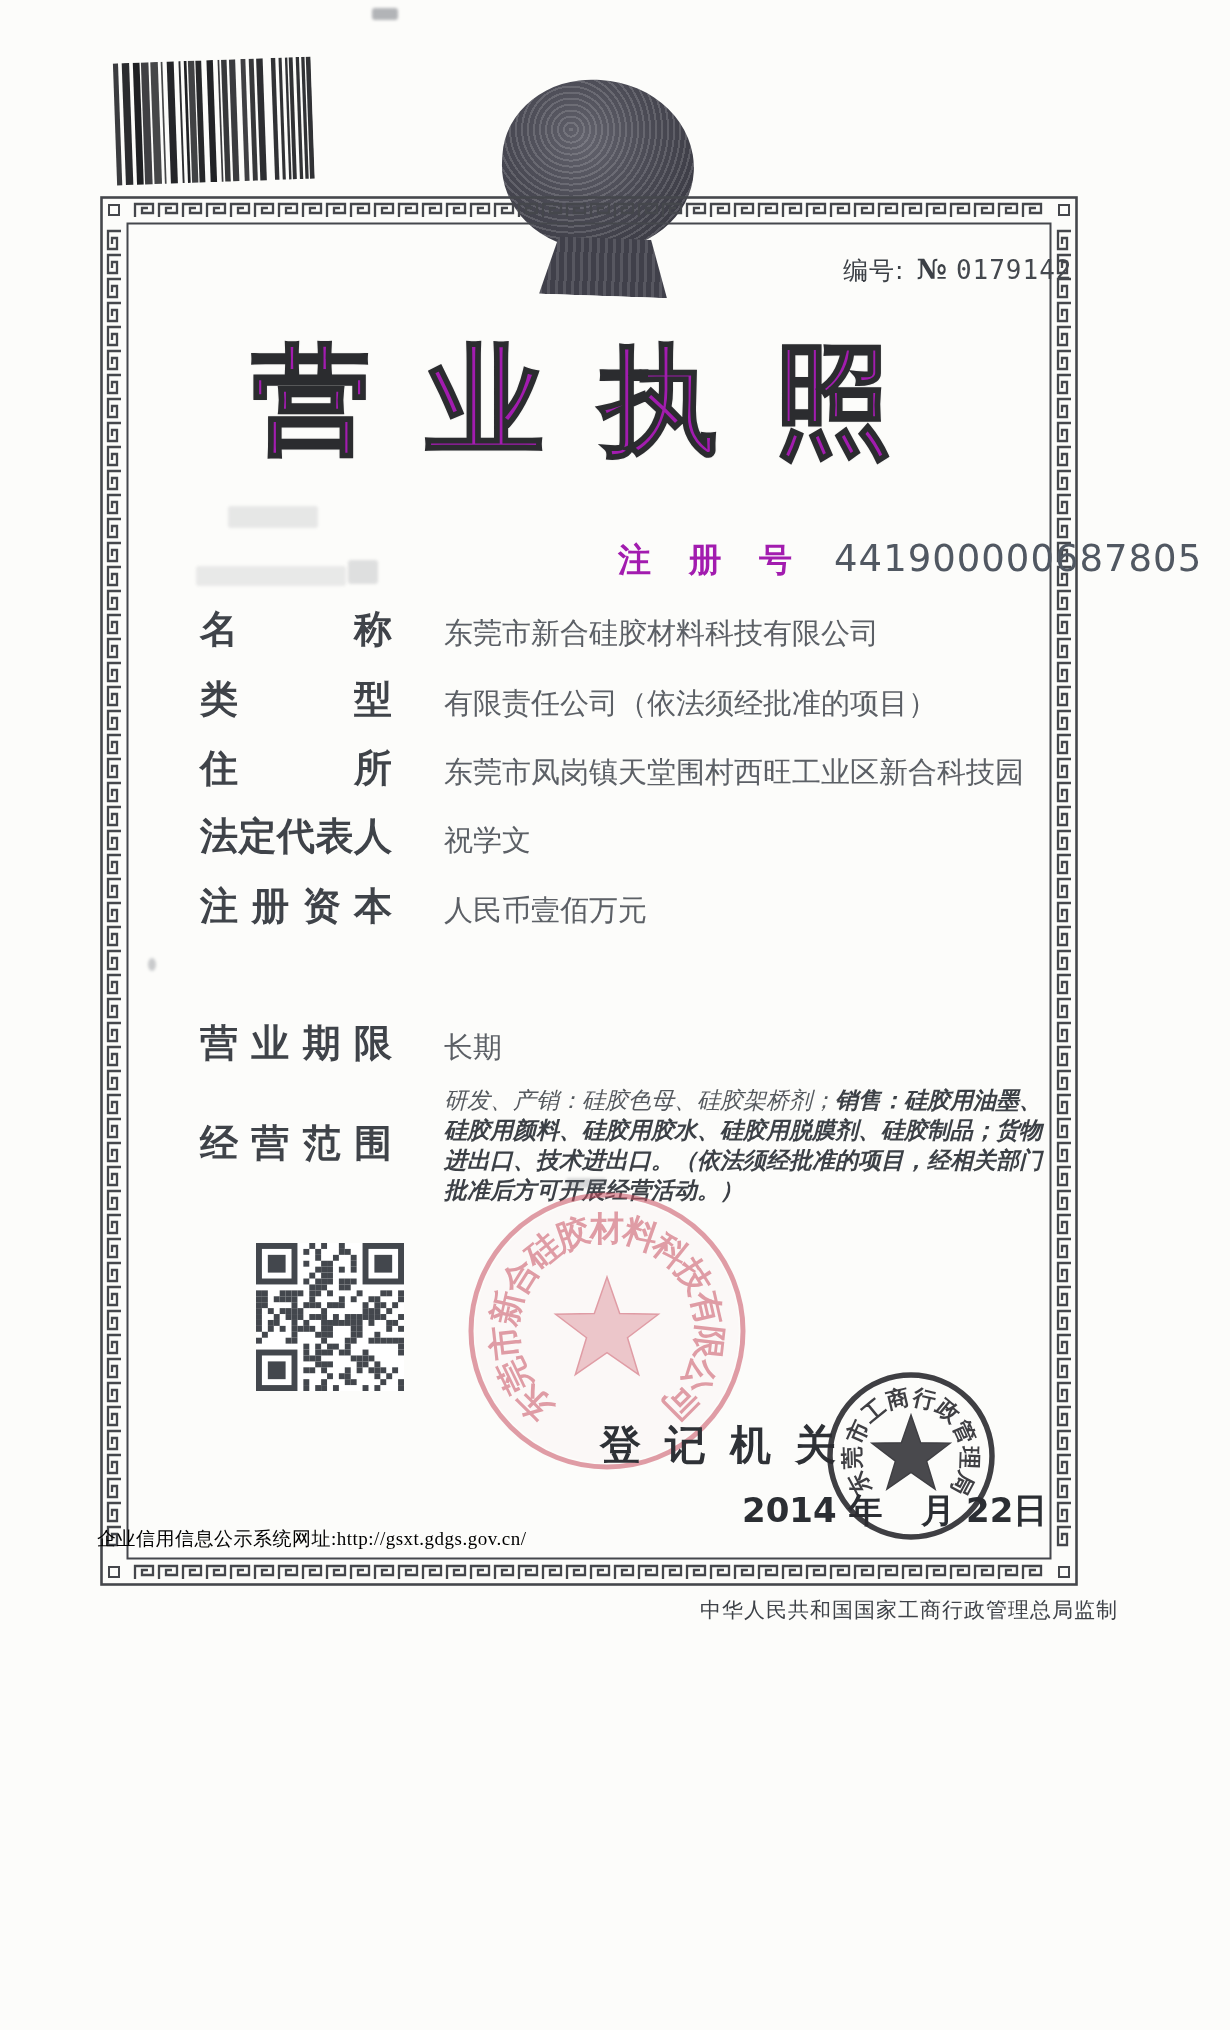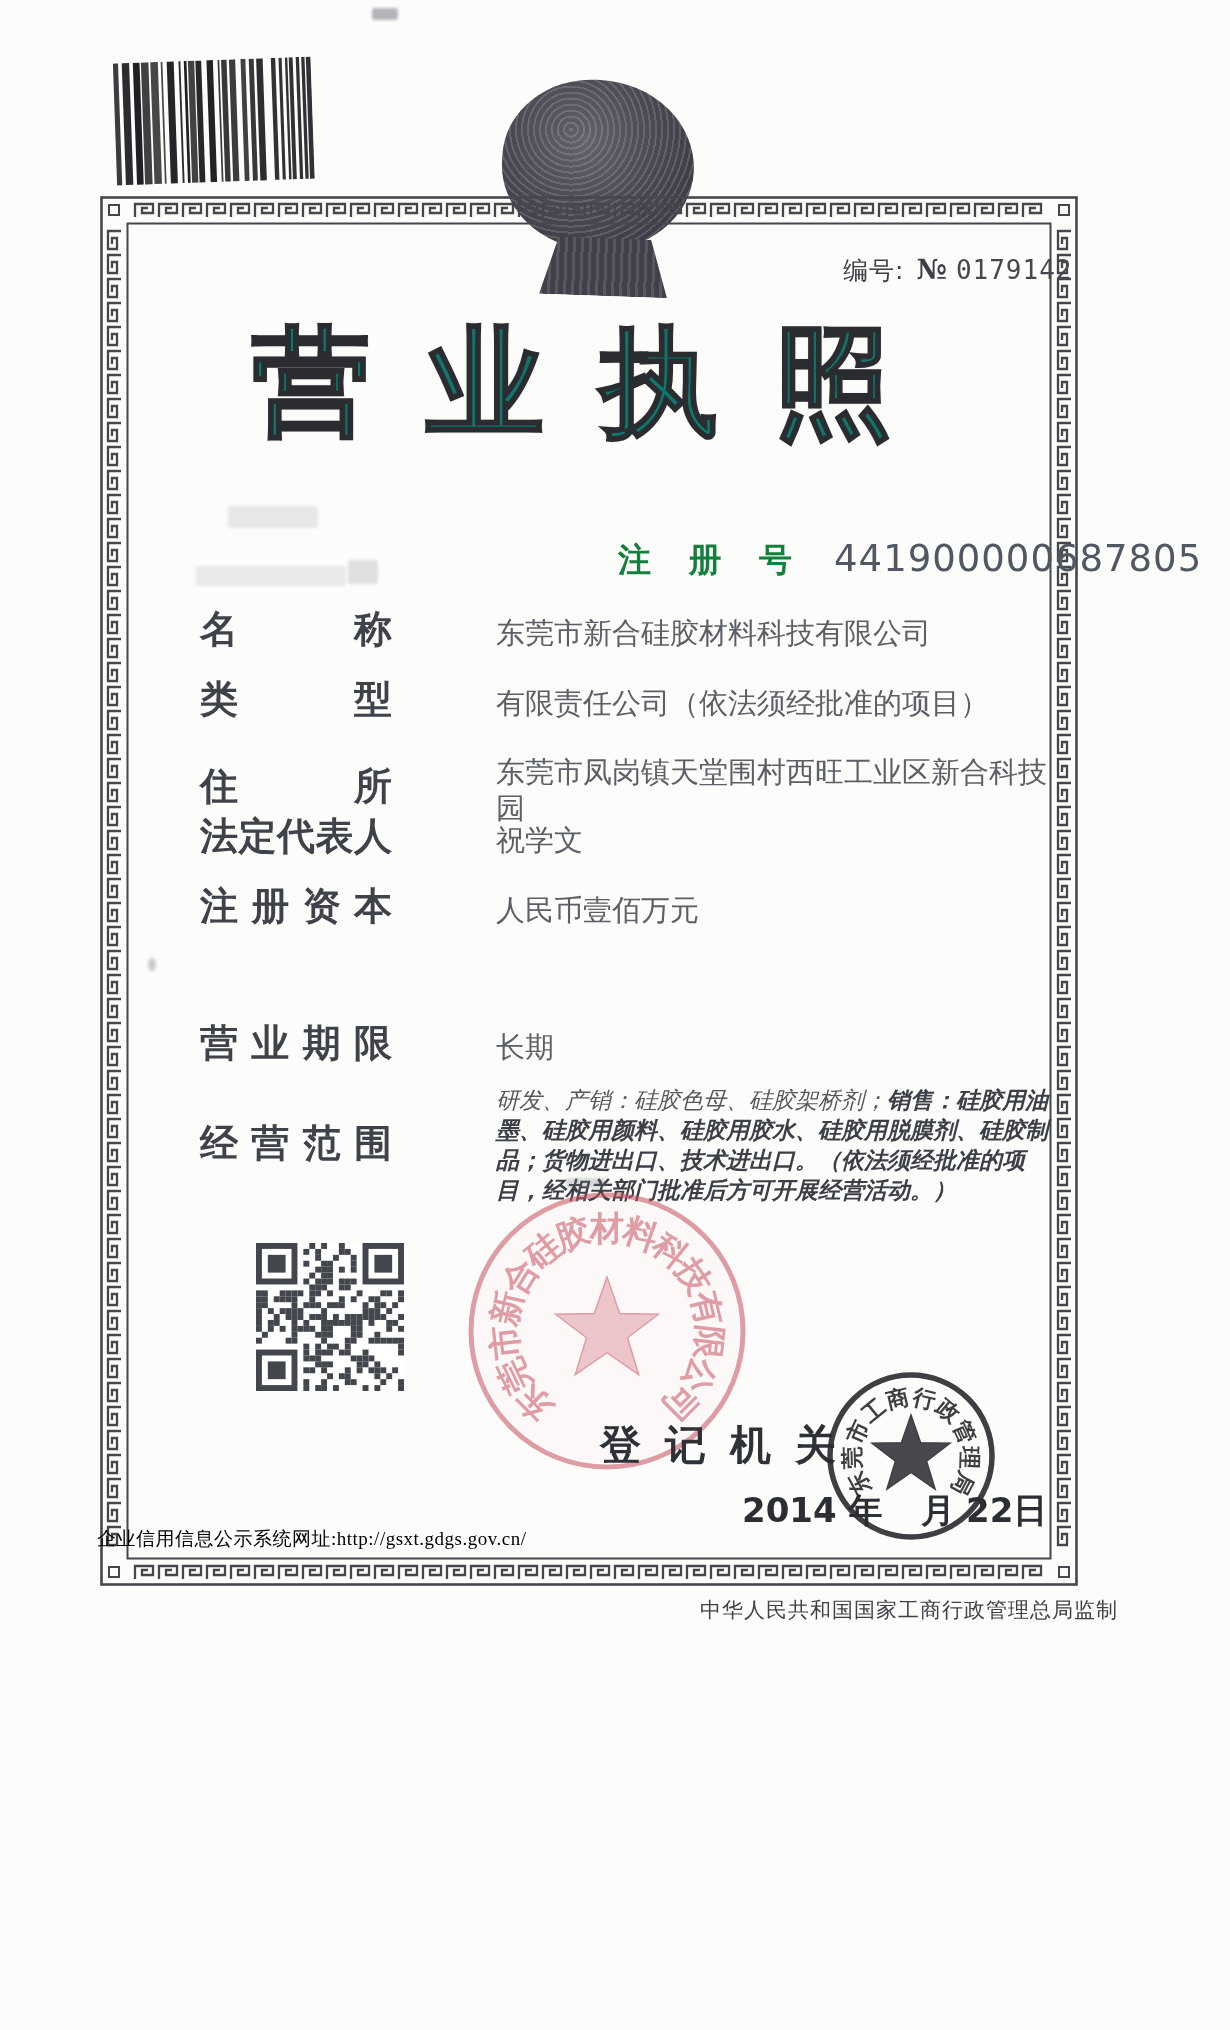--- a/index.html
+++ b/index.html
@@ -22,32 +22,32 @@
   .emblem-base::after{content:"";position:absolute;inset:0;
     background:repeating-linear-gradient(90deg, rgba(255,255,255,.12) 0 3px, transparent 3px 8px);}
 
   
   .frame{left:100px;top:196px;width:978px;height:1390px;}
 
   .serial{left:843px;top:253px;font-size:25px;color:#3c4046;letter-spacing:1px;white-space:nowrap;}
   .serial .no-sym{font-family:"DejaVu Serif",serif;font-weight:bold;font-size:28px;padding:0 8px 0 12px;}
   .serial .no-digits{font-family:"DejaVu Sans Mono",monospace;font-size:26px;color:#44484e;margin-top:44px;}
 
-  .title{left:252px;top:304px;font-size:118px;font-weight:bold;color:#0f766e;
+  .title{left:252px;top:322px;font-size:118px;font-weight:bold;color:#a21caf;
     letter-spacing:56px;white-space:nowrap;-webkit-text-stroke:2px #2b2c2f;
     text-shadow:0 0 2px rgba(43,44,47,.55);}
 
   .regno{left:618px;top:537px;white-space:nowrap;}
-  .regno .lbl{font-size:33px;color:#15803d;letter-spacing:13px;font-weight:bold;}
+  .regno .lbl{font-size:33px;color:#a21caf;letter-spacing:13px;font-weight:bold;}
   .regno .num{font-size:37px;color:#515862;margin-left:24px;letter-spacing:1px;}
 
   .row{position:absolute;left:200px;width:866px;display:flex;align-items:center;}
   .row .lbl{width:192px;flex:none;font-size:38px;font-weight:bold;color:#3f4349;
     text-align:justify;text-align-last:justify;text-justify:inter-character;line-height:1.15;}
-  .row .val{margin-left:104px;font-size:29px;color:#5c6066;padding-top:7px;line-height:1.25;}
+  .row .val{margin-left:52px;font-size:29px;color:#5c6066;padding-top:7px;line-height:1.25;}
   .row .val.small{font-size:23px;line-height:30px;padding-top:3px;width:608px;color:#55595e;font-style:italic;}
   .row .val.small .bold-seg{font-weight:bold;color:#3c4046;}
 
   .qr{left:256px;top:1243px;width:148px;height:148px;}
 
   .company-seal{left:460px;top:1184px;width:294px;height:294px;opacity:.55;}
   .authority-seal{left:823px;top:1368px;width:176px;height:176px;opacity:.9;}
 
   .registrar{left:600px;top:1418px;font-size:41px;font-weight:bold;color:#2e3136;
     letter-spacing:24px;white-space:nowrap;}

